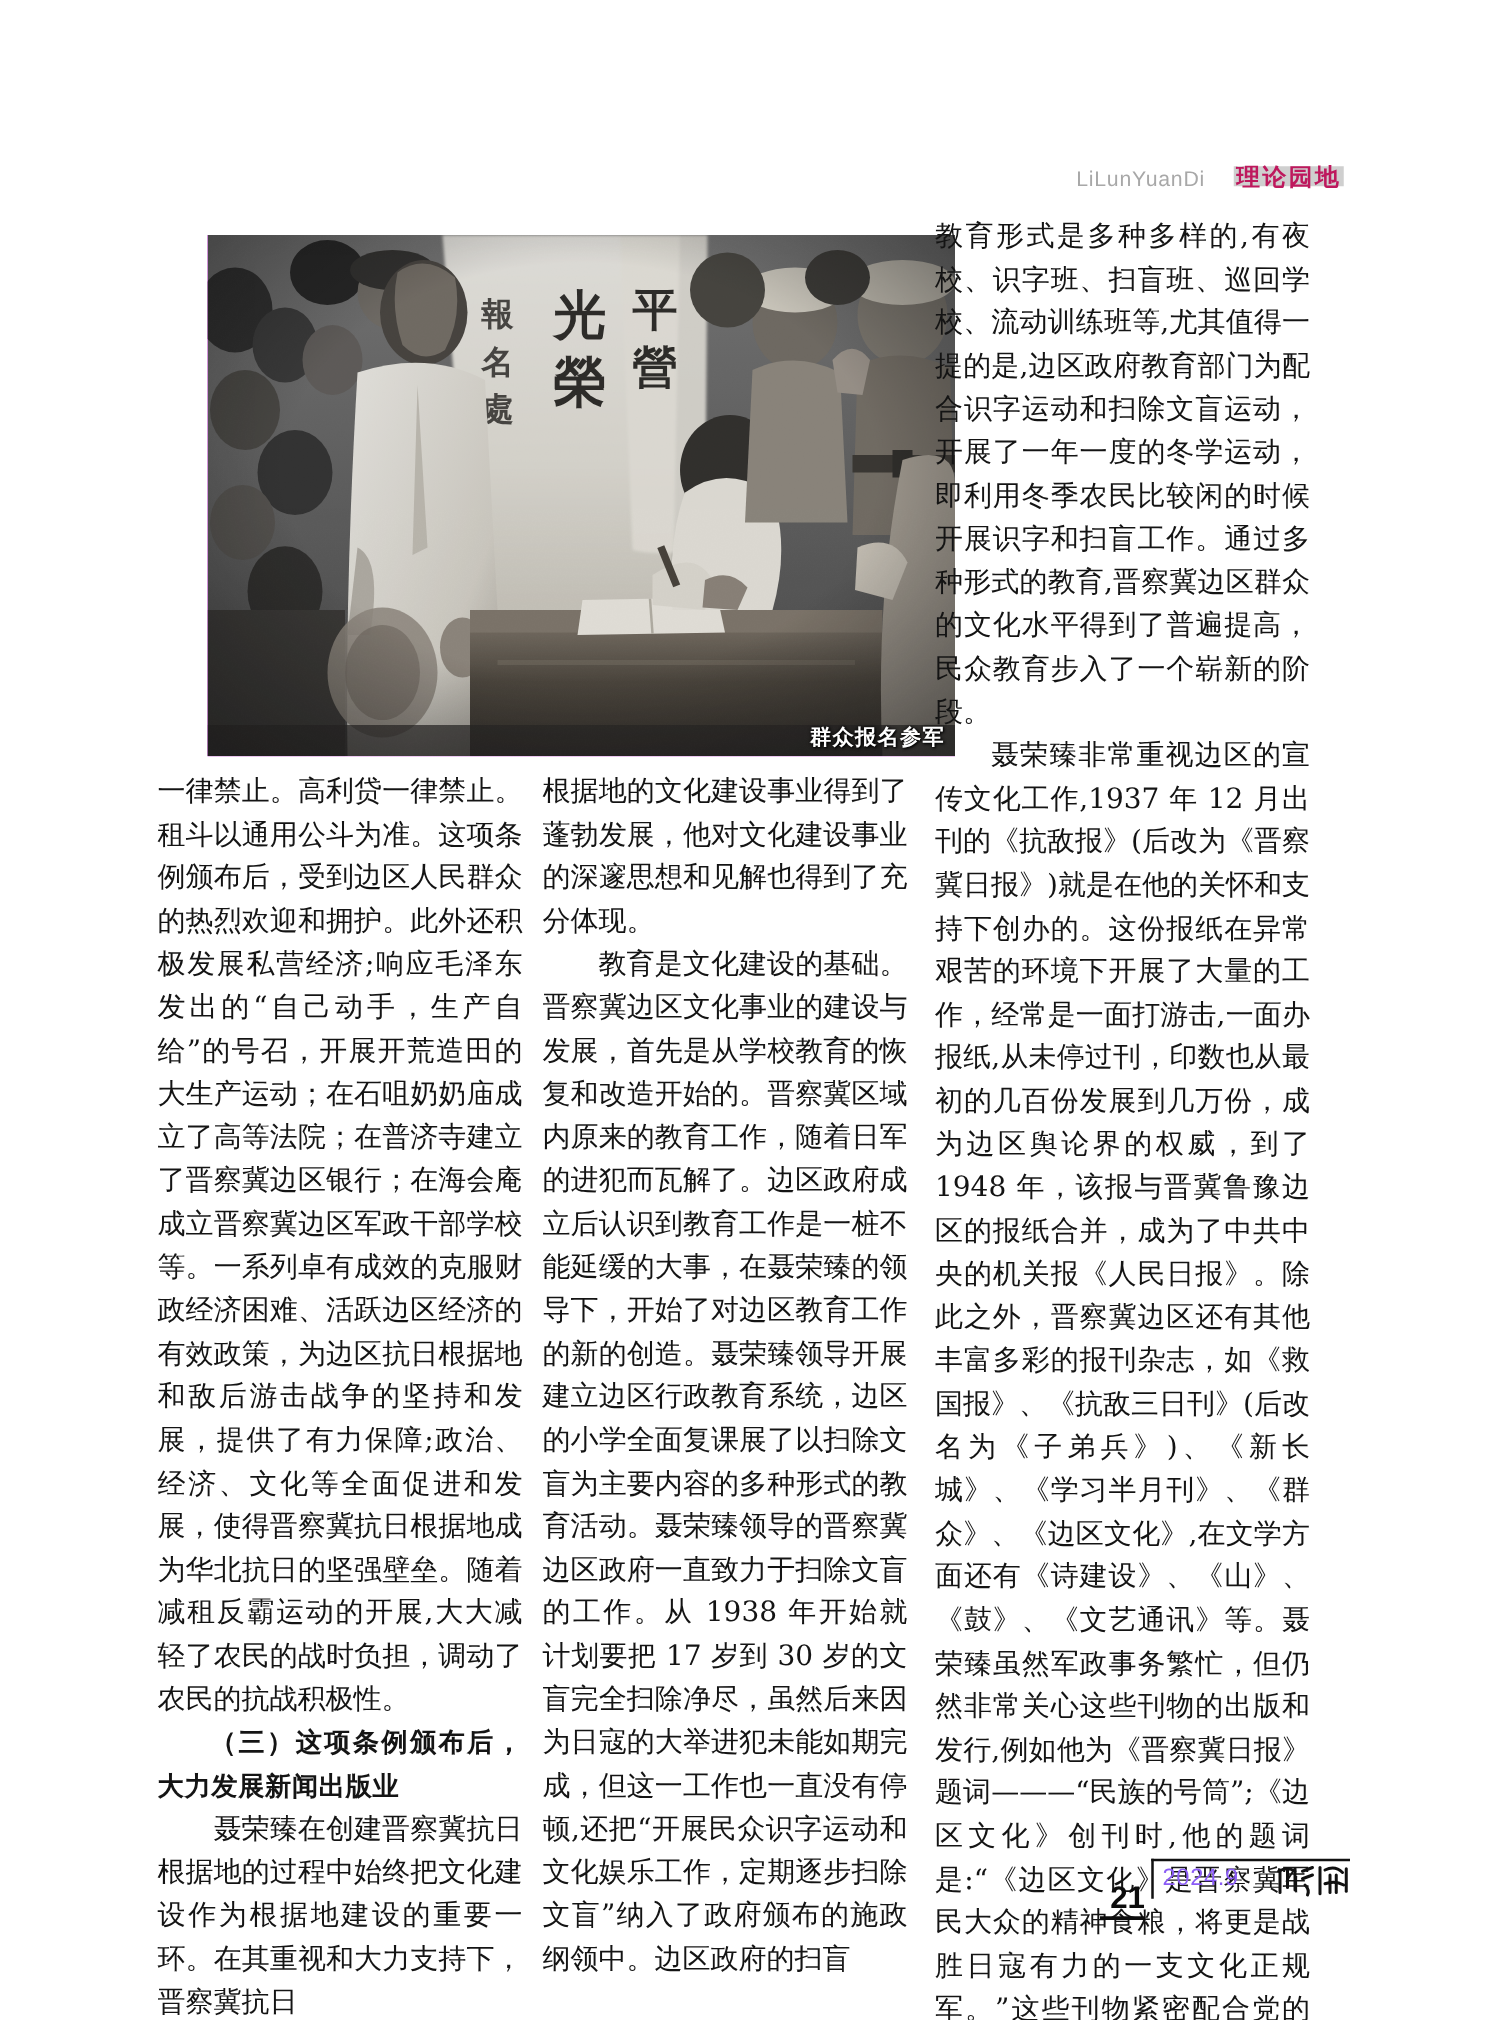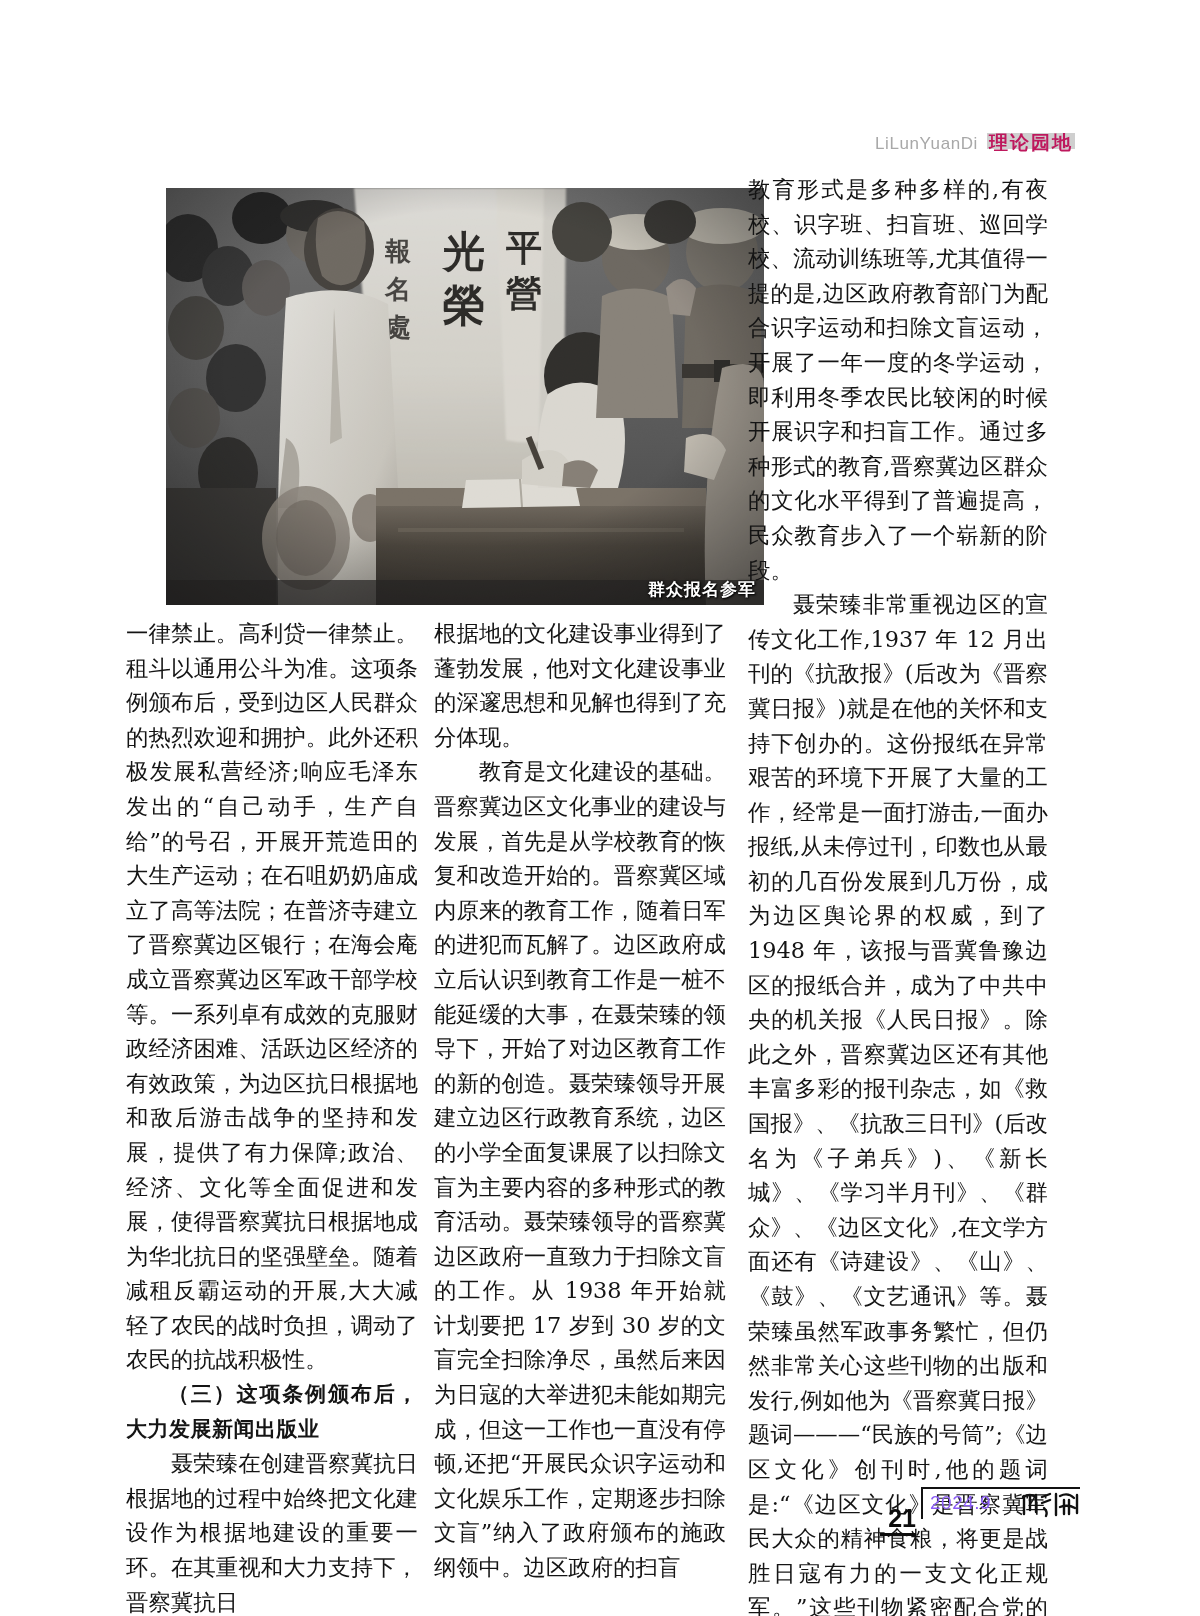--- a/index.html
+++ b/index.html
@@ -19,21 +19,21 @@
   
   #running-header {
     position: absolute;
     left: 740px;
     top: 124px;
     width: 335px;
     height: 30px;
     display: flex;
     align-items: flex-end;
     justify-content: flex-end;
-    gap: 9px;
+    gap: 23px;
   }
   #running-header .pinyin {
     font-family: "Liberation Sans", "DejaVu Sans", sans-serif;
     font-size: 17px;
     letter-spacing: 0.6px;
     color: #a8a8a8;
     line-height: 1;
     padding-bottom: 2px;
   }
   #running-header .cn-wrap {

